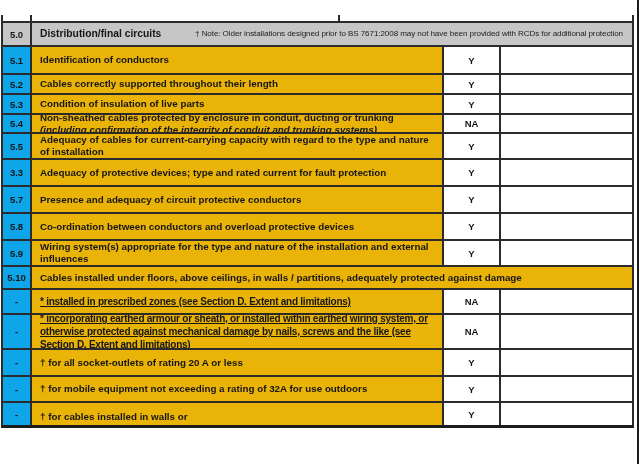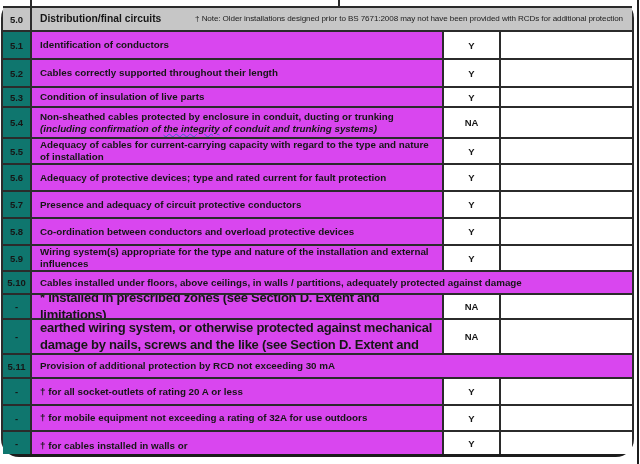--- a/index.html
+++ b/index.html
@@ -5,37 +5,36 @@
   * { margin:0; padding:0; box-sizing:border-box; }
   html,body { width:640px; height:464px; }
   body {
     font-family:"Liberation Sans", sans-serif;
     background:#ffffff;
     position:relative;
     overflow:hidden;
     color:#161616;
   }
   .form-table {
-    position:absolute; left:1px; top:0; width:633px;
+    position:absolute; left:1px; top:15px; width:633px;
     border-left:2px solid #2b2b2b;
     border-right:2px solid #2b2b2b;
     border-bottom:3px solid #1c1c1c;
     background:#fff;
-    border-radius:18px;
   }
   .row { display:flex; align-items:stretch; border-bottom:2px solid #2b2b2b; }
   .row.last { border-bottom:none; }
   .cell { display:flex; align-items:center; overflow:hidden; }
   .num {
     width:29px; flex:0 0 29px; justify-content:center;
     border-right:2px solid #2b2b2b;
-    background:#0f766e; font-weight:bold; font-size:9.5px;
+    background:#0ea5e9; font-weight:bold; font-size:9.5px;
   }
   .desc {
-    flex:1 1 auto; background:#d946ef;
+    flex:1 1 auto; background:#eab308;
     border-right:2px solid #2b2b2b;
     padding:2px 6px 2px 8px;
     font-weight:bold; font-size:9.8px; line-height:1.18;
   }
   .outcome {
     width:57px; flex:0 0 57px; justify-content:center;
     border-right:2px solid #2b2b2b;
     background:#ffffff; font-weight:bold; font-size:9.5px;
   }
   .comment { width:131px; flex:0 0 131px; background:#ffffff; }
@@ -44,21 +43,21 @@
   .header-row .desc { display:flex; align-items:center; }
   .section-title { font-weight:bold; font-size:10.3px; white-space:nowrap; }
   .section-note {
     margin-left:auto; font-weight:normal;
     font-size:8.1px; letter-spacing:-0.1px; white-space:nowrap;
     padding-right:3px; color:#222;
   }
   .sliver .num, .sliver .desc, .sliver .rest { background:#ffffff; }
   .sliver .desc { border-right:2px solid #2b2b2b; }
   .sliver .rest { flex:1 1 auto; }
-  .condensed .desc { font-weight:600; font-size:13px; letter-spacing:-0.25px; line-height:1.3; }
+  .condensed .desc { font-weight:600; font-size:10px; letter-spacing:-0.25px; line-height:1.3;text-decoration:underline; }
   .it { font-style:italic; }
   .sq-blue {
     font-style:italic;
     text-decoration:underline; text-decoration-style:wavy;
     text-decoration-color:#3c6bc9; text-decoration-thickness:1px;
     text-underline-offset:1px;
   }
   .sq-red {
     text-decoration-style:wavy;
     text-decoration-color:#b3512f; text-decoration-thickness:1px;
@@ -91,58 +90,58 @@
 
   <div class="row" style="height:28px">
     <div class="cell num">5.1</div>
     <div class="cell desc">
         <span>Identification of conductors</span>
       </div>
     <div class="cell outcome">Y</div>
     <div class="cell comment"></div>
   </div>
 
-  <div class="row" style="height:28px">
+  <div class="row" style="height:20px">
     <div class="cell num">5.2</div>
     <div class="cell desc">
         <span>Cables correctly supported throughout their length</span>
       </div>
     <div class="cell outcome">Y</div>
     <div class="cell comment"></div>
   </div>
 
   <div class="row" style="height:20px">
     <div class="cell num">5.3</div>
     <div class="cell desc">
         <span>Condition of insulation of live parts</span>
       </div>
     <div class="cell outcome">Y</div>
     <div class="cell comment"></div>
   </div>
 
-  <div class="row" style="height:31px">
+  <div class="row" style="height:19px">
     <div class="cell num">5.4</div>
     <div class="cell desc">
       <span><span>Non-sheathed cables protected by enclosure in conduit, ducting or trunking </span><span class="it">(including confirmation of </span><span class="sq-blue">the integrity</span><span class="it"> of conduit and trunking systems)</span></span>
     </div>
     <div class="cell outcome">NA</div>
     <div class="cell comment"></div>
   </div>
 
   <div class="row" style="height:26px">
     <div class="cell num">5.5</div>
     <div class="cell desc">
       <span><span>Adequacy of cables for current-carrying capacity </span><span class="sq-red">with regard to</span><span> the type and nature of installation</span></span>
     </div>
     <div class="cell outcome">Y</div>
     <div class="cell comment"></div>
   </div>
 
   <div class="row" style="height:27px">
-    <div class="cell num">5.6</div>
+    <div class="cell num">3.3</div>
     <div class="cell desc">
         <span>Adequacy of protective devices; type and rated current for fault protection</span>
       </div>
     <div class="cell outcome">Y</div>
     <div class="cell comment"></div>
   </div>
 
   <div class="row" style="height:27px">
     <div class="cell num">5.7</div>
     <div class="cell desc">
@@ -188,26 +187,20 @@
 
   <div class="row condensed" style="height:35px">
     <div class="cell num">-</div>
     <div class="cell desc">
         <span>* incorporating earthed armour or sheath, or installed within earthed wiring system, or otherwise protected against mechanical damage by nails, screws and the like (see Section D. Extent and limitations)</span>
       </div>
     <div class="cell outcome">NA</div>
     <div class="cell comment"></div>
   </div>
 
-  <div class="row full" style="height:24px">
-    <div class="cell num">5.11</div>
-    <div class="cell desc">
-        <span>Provision of additional protection by RCD not exceeding 30 mA</span>
-      </div>
-  </div>
 
   <div class="row" style="height:27px">
     <div class="cell num">-</div>
     <div class="cell desc">
         <span>† for all socket-outlets of rating 20 A or less</span>
       </div>
     <div class="cell outcome">Y</div>
     <div class="cell comment"></div>
   </div>
 

